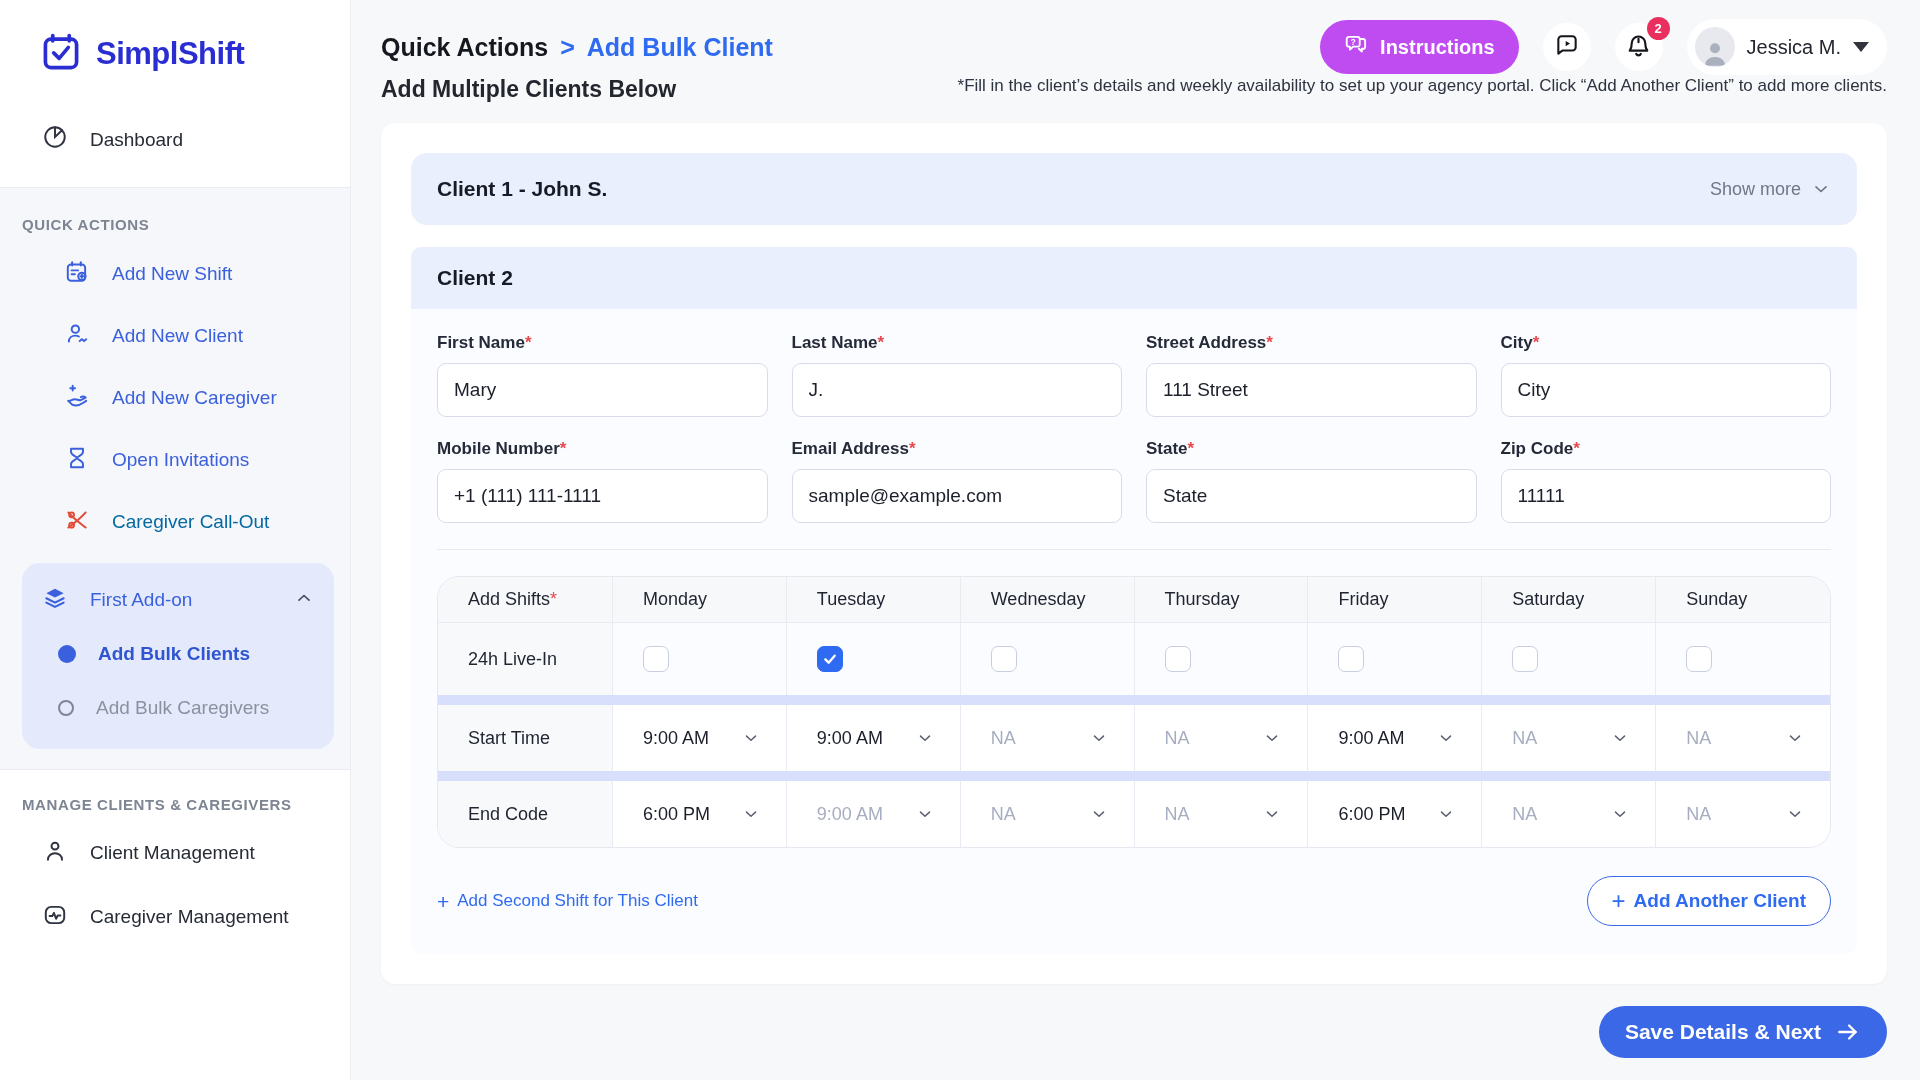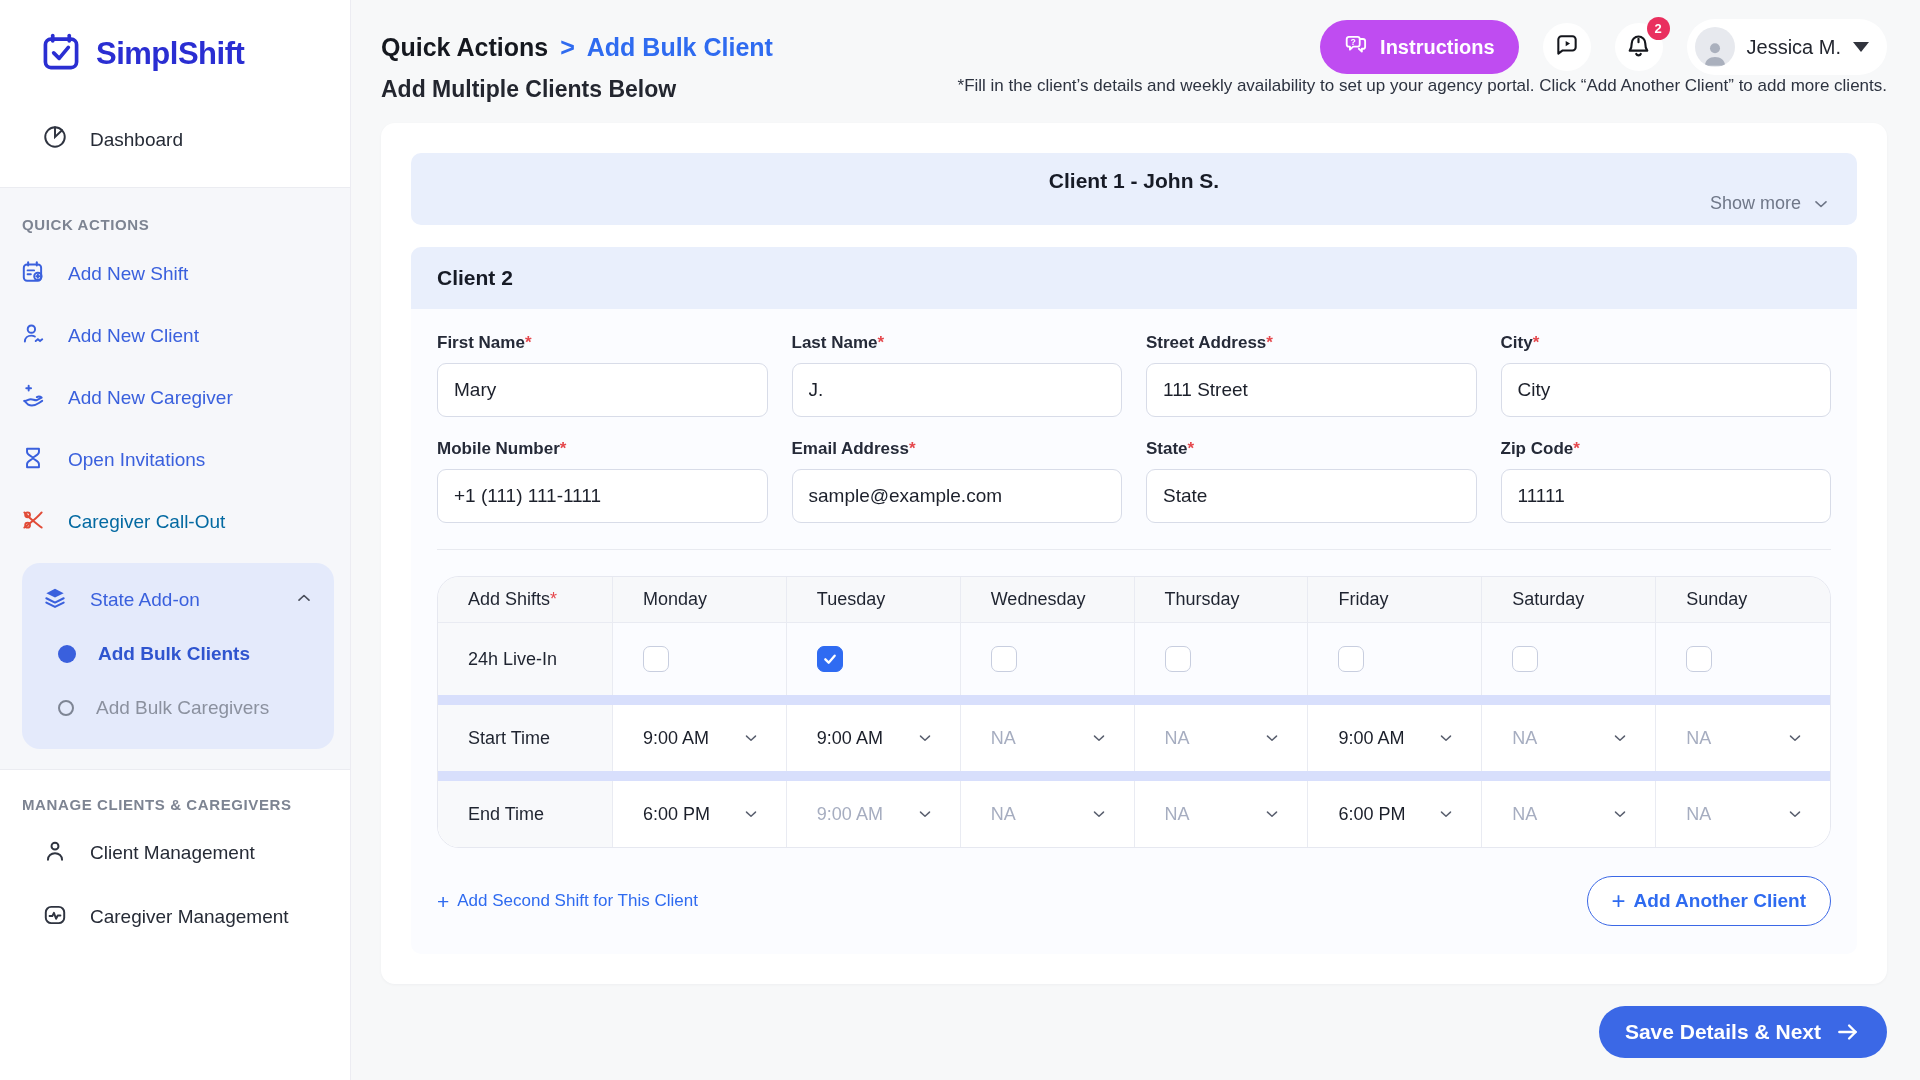--- a/index.html
+++ b/index.html
@@ -7,21 +7,21 @@
   body{font-family:"Liberation Sans","DejaVu Sans",sans-serif;background:#f7f8f9;color:#1c202b;display:flex;}
 
   
   .sidebar{width:351px;min-width:351px;height:100%;background:#fff;border-right:1px solid #ececf2;display:flex;flex-direction:column;}
   .logo-row{display:flex;align-items:center;gap:12px;padding:30px 0 0 38px;}
   .logo-row svg{flex:0 0 auto;}
   .brand-name{font-size:31px;font-weight:800;color:#2a2ed2;letter-spacing:-0.5px;}
   .dash-item{display:flex;align-items:center;gap:22px;margin:46px 0 0 42px;font-size:19px;color:#262b36;}
   .side-section{margin-top:32px;background:#f6f7fa;border-top:1px solid #ebecf1;border-bottom:1px solid #ebecf1;padding:28px 0 20px;flex:0 0 auto;}
   .section-header{font-size:15px;font-weight:700;letter-spacing:0.6px;color:#7d8492;padding-left:22px;}
-  .side-item{display:flex;align-items:center;gap:22px;height:62px;padding-left:20px;font-size:19px;color:#3a60dd;cursor:pointer;}
+  .side-item{display:flex;align-items:center;gap:22px;height:62px;padding-left:64px;font-size:19px;color:#3a60dd;cursor:pointer;}
   .side-item.danger{color:#0369a1;}
   .side-item svg{flex:0 0 auto;}
   .bulk-group{background:#e4eafb;border-radius:18px;margin:10px 16px 0 22px;padding:10px 0 14px;}
   .bulk-head{display:flex;align-items:center;gap:22px;height:54px;padding:0 20px;font-size:19px;color:#3a60dd;cursor:pointer;}
   .bulk-head .grow{flex:1;}
   .bulk-sub{display:flex;align-items:center;gap:22px;height:54px;padding-left:36px;font-size:19px;cursor:pointer;}
   .bulk-sub.active{color:#2f55cf;font-weight:700;align-items:center;}
   .bulk-sub.inactive{color:#8b919f;}
   .dot-filled{width:18px;height:18px;border-radius:50%;background:#3a60dd;}
   .dot-hollow{width:16px;height:16px;border-radius:50%;border:2.5px solid #7e8594;background:transparent;}
@@ -40,21 +40,21 @@
   .user-pill{display:flex;align-items:center;gap:12px;background:#fff;height:56px;border-radius:28px;padding:0 18px 0 8px;cursor:pointer;}
   .avatar{width:40px;height:40px;border-radius:50%;background:#e7e9ee;display:flex;align-items:flex-end;justify-content:center;overflow:hidden;}
   .user-name{font-size:20px;color:#23262f;}
   .caret-down{width:0;height:0;border-left:8px solid transparent;border-right:8px solid transparent;border-top:10px solid #31343d;}
 
   .sub-bar{display:flex;align-items:flex-start;margin-top:0;}
   .page-title{font-size:23px;font-weight:700;color:#23262f;}
   .page-note{margin-left:auto;font-size:17px;color:#2d3340;}
 
   .card{background:#fff;border-radius:14px;margin-top:20px;padding:30px;box-shadow:0 1px 3px rgba(20,30,60,0.04);}
-  .client1-bar{background:#e9effc;border-radius:10px;height:72px;display:flex;align-items:center;padding:16px 26px;flex-direction:column;}
+  .client1-bar{background:#e9effc;border-radius:16px;height:72px;display:flex;align-items:center;padding:8px 26px;}
   .client-title{font-size:21px;font-weight:700;color:#171b26;}
   .show-more{margin-left:auto;display:flex;align-items:center;gap:10px;font-size:18px;color:#6f7788;cursor:pointer;}
 
   .client2-bar{background:#e9effc;border-radius:10px 10px 0 0;height:62px;display:flex;align-items:center;padding:0 26px;margin-top:22px;}
   .client2-body{background:#fbfcff;border-radius:0 0 10px 10px;padding:24px 26px 28px;}
 
   .fields-grid{display:grid;grid-template-columns:repeat(4,1fr);column-gap:24px;row-gap:22px;}
   .field label{display:block;font-size:17px;font-weight:600;color:#252a38;margin-bottom:10px;}
   .req{color:#e5484d;}
   .field input{width:100%;height:54px;border:1px solid #d8dce8;border-radius:9px;background:#fff;padding:0 16px;font-size:19px;color:#1c202b;font-family:inherit;outline:none;}
@@ -181,21 +181,21 @@
 
     <div class="bulk-group">
       <div class="bulk-head">
         <span>
           <svg width="26" height="26" viewBox="0 0 24 24" fill="none" stroke="#3a60dd" stroke-width="1.9" stroke-linecap="round" stroke-linejoin="round">
               <path d="M12 3.5 l8 4 -8 4 -8 -4 z" fill="#3a60dd" stroke="none"></path>
               <path d="M4 12.2 l8 4 8 -4"></path>
               <path d="M4 16.2 l8 4 8 -4"></path>
             </svg>
         </span>
-        <span>State Add-on</span>
+        <span>First Add-on</span>
         <span class="grow"></span>
         <span>
           <svg width="20" height="20" viewBox="0 0 24 24" fill="none" stroke="#4a4f5c" stroke-width="2" stroke-linecap="round" stroke-linejoin="round">
               <polyline points="6,14.5 12,9 18,14.5"></polyline>
             </svg>
         </span>
       </div>
       <div class="bulk-sub active">
         <span class="dot-filled"></span>
         <span>Add Bulk Clients</span>
@@ -428,21 +428,21 @@
               <span class="time-val muted">NA</span>
               <svg width="18" height="18" viewBox="0 0 24 24" fill="none" stroke="#5b6170" stroke-width="2" stroke-linecap="round" stroke-linejoin="round">
                 <polyline points="6,9.5 12,15 18,9.5"></polyline>
               </svg>
             </div>
         </div>
 
         <div class="stripe"></div>
 
         <div class="t-row row-time">
-          <div class="t-cell label-cell">End Time</div>
+          <div class="t-cell label-cell">End Code</div>
           <div class="t-cell time-cell">
               <span class="time-val">6:00 PM</span>
               <svg width="18" height="18" viewBox="0 0 24 24" fill="none" stroke="#5b6170" stroke-width="2" stroke-linecap="round" stroke-linejoin="round">
                 <polyline points="6,9.5 12,15 18,9.5"></polyline>
               </svg>
             </div>
           <div class="t-cell time-cell">
               <span class="time-val muted">9:00 AM</span>
               <svg width="18" height="18" viewBox="0 0 24 24" fill="none" stroke="#5b6170" stroke-width="2" stroke-linecap="round" stroke-linejoin="round">
                 <polyline points="6,9.5 12,15 18,9.5"></polyline>

